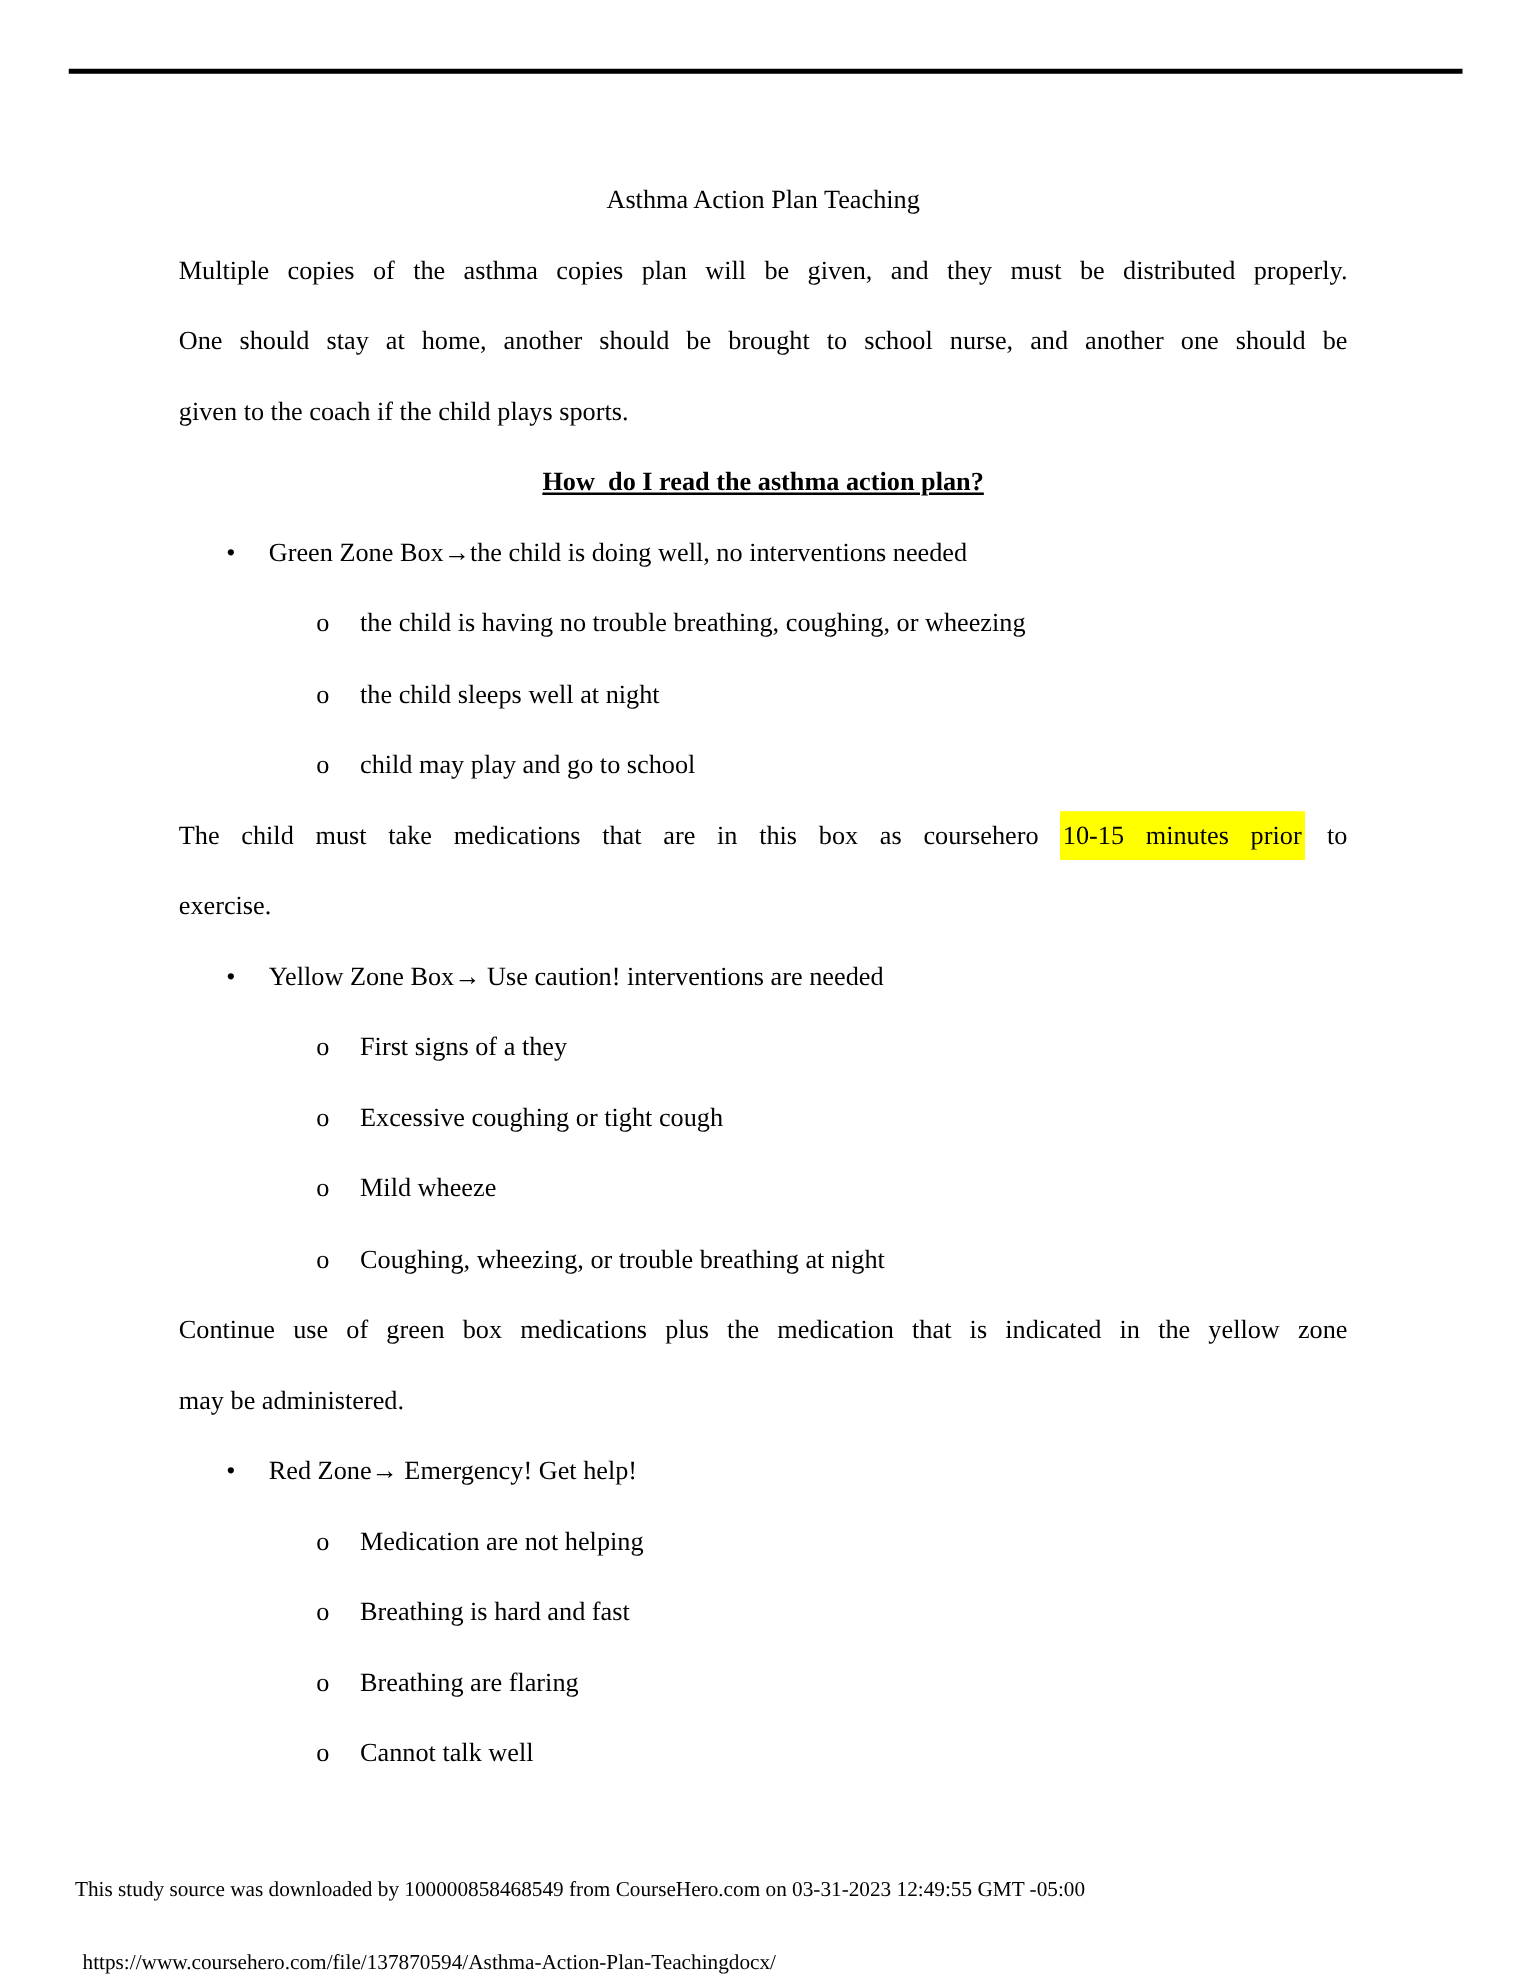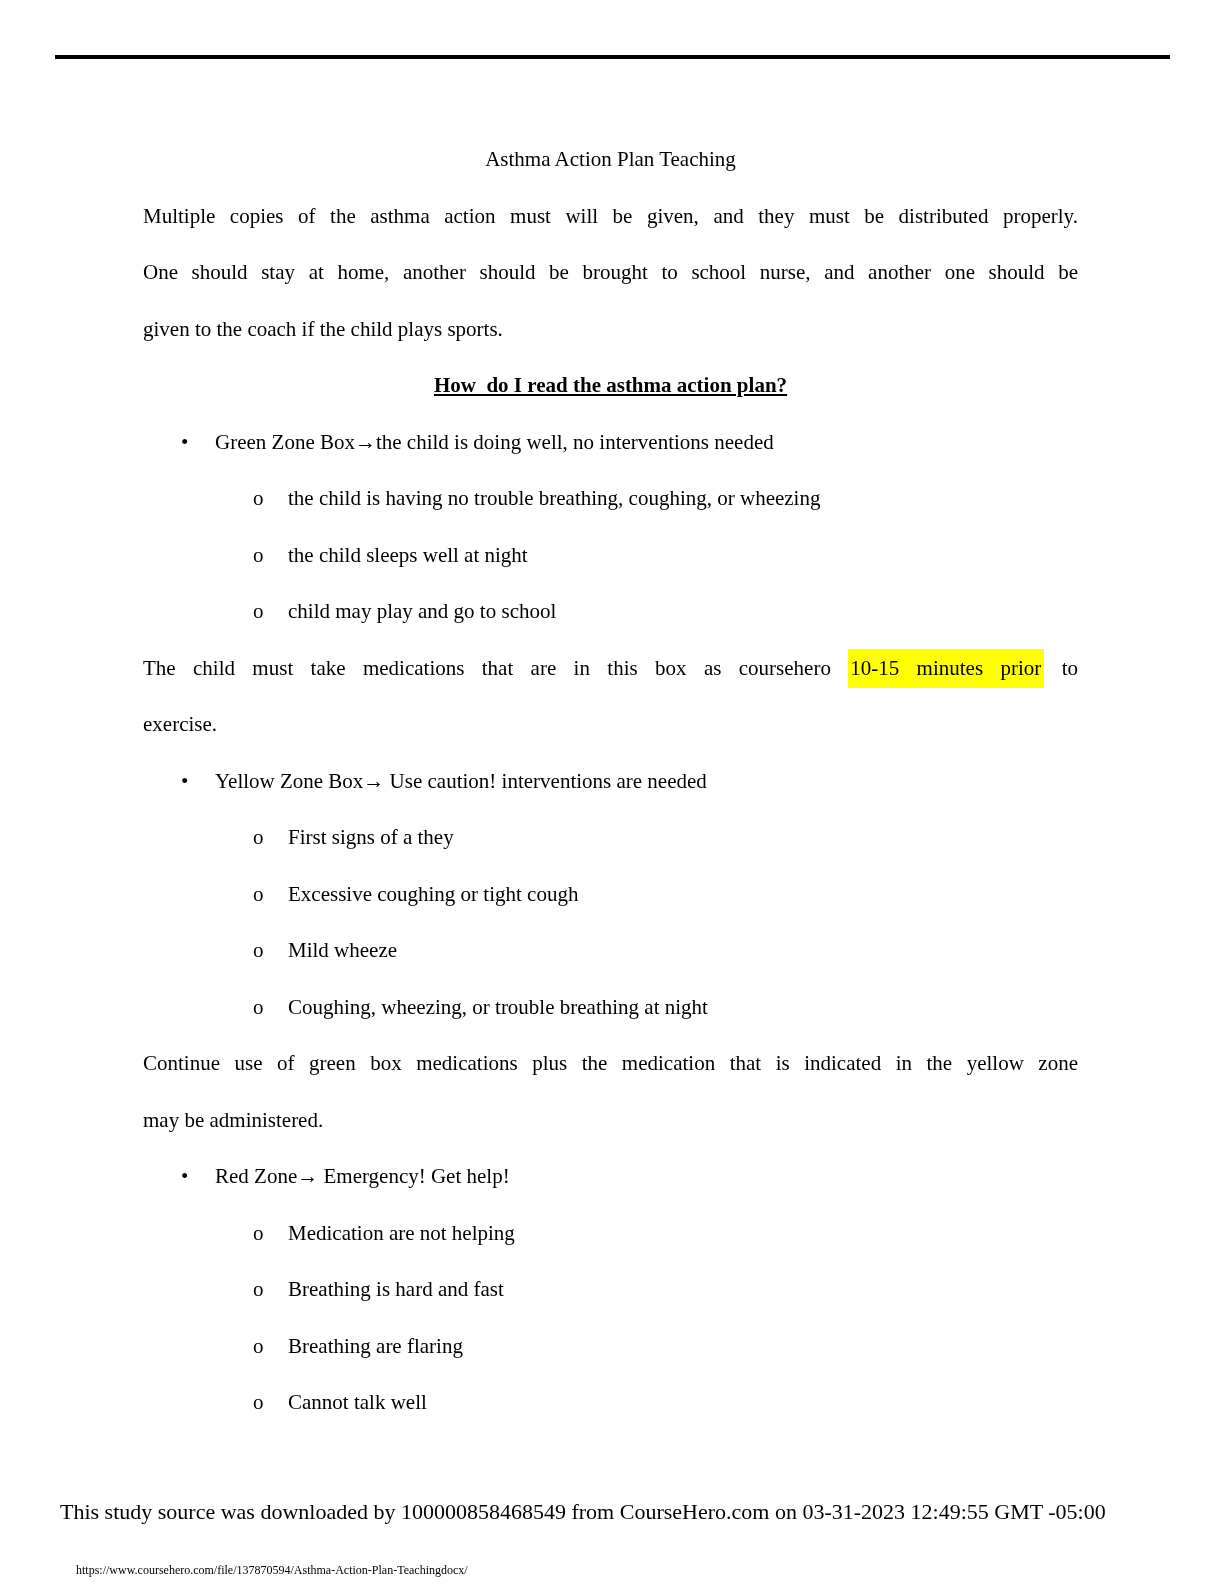--- a/index.html
+++ b/index.html
@@ -51,44 +51,44 @@
 
   .hl {
     background: #ffff00;
     padding: 7px 3px 8px 2px;
   }
 
   .footer-note {
     position: absolute;
     left: 60px;
     top: 1501px;
-    font-size: 22px;
+    font-size: 17px;
     line-height: 22px;
   }
   .footer-url {
     position: absolute;
-    left: 76px;
+    left: 66px;
     top: 1559px;
-    font-size: 12px;
+    font-size: 17px;
     line-height: 22px;
     text-align: right;
   }
 </style>
 </head>
 <body>
 
 <div class="page">
 
   <div class="header-rule"></div>
 
   <div class="content">
 
     <div class="line doc-title">Asthma Action Plan Teaching</div>
 
-    <div class="line just">Multiple copies of the asthma action must will be given, and they must be distributed properly.</div>
+    <div class="line just">Multiple copies of the asthma copies plan will be given, and they must be distributed properly.</div>
     <div class="line just">One should stay at home, another should be brought to school nurse, and another one should be</div>
     <div class="line">given to the coach if the child plays sports.</div>
 
     <div class="line section-heading">How  do I read the asthma action plan?</div>
 
     <div class="line li1"><span class="marker">•</span><span>Green Zone Box→the child is doing well, no interventions needed</span></div>
     <div class="line li2"><span class="marker">o</span><span>the child is having no trouble breathing, coughing, or wheezing</span></div>
     <div class="line li2"><span class="marker">o</span><span>the child sleeps well at night</span></div>
     <div class="line li2"><span class="marker">o</span><span>child may play and go to school</span></div>
 

